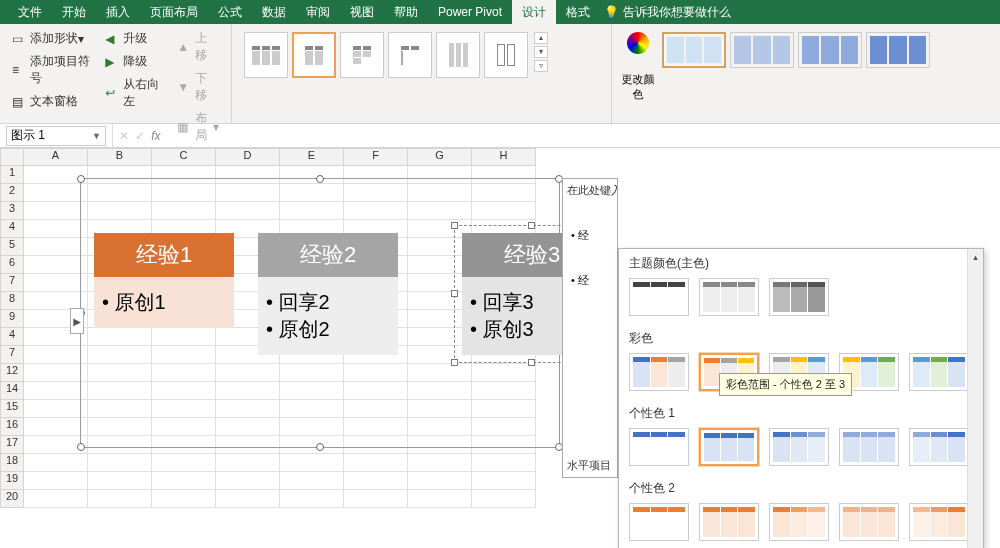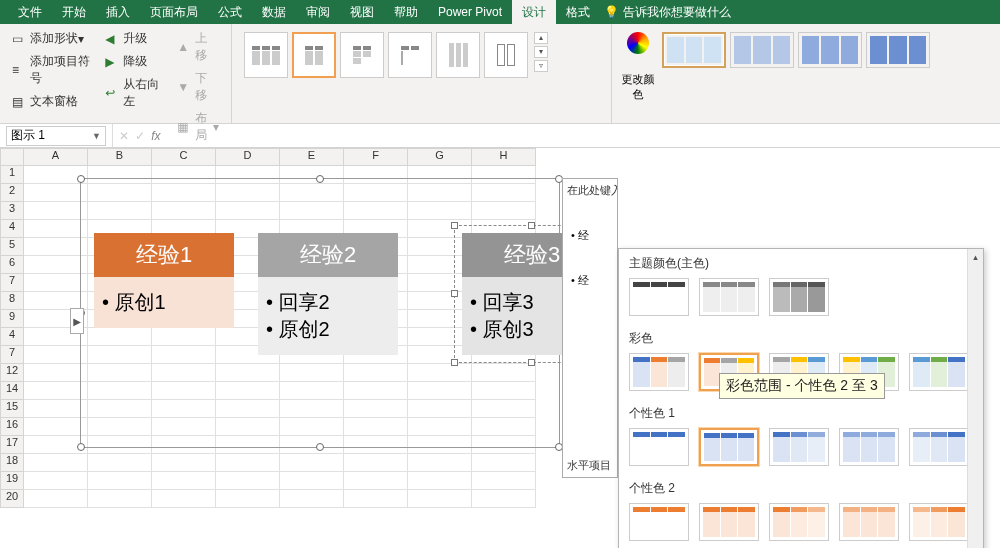--- a/index.html
+++ b/index.html
@@ -83,21 +83,21 @@
 
 
 .color-dropdown { position: absolute; right: 16px; top: 100px; width: 366px; background: #fff; border: 1px solid #b5b5b5; box-shadow: 2px 2px 6px rgba(0,0,0,.2); z-index: 10; }
 .color-dropdown .section-label { padding: 6px 10px 4px; font-size: 12px; color: #333; }
 .color-dropdown .swatch-row { display: flex; gap: 10px; padding: 2px 10px 8px; }
 .swatch { width: 60px; height: 38px; border: 1px solid #ccc; display: flex; gap: 1px; padding: 3px; background: #fff; cursor: pointer; }
 .swatch.hover { border: 2px solid #f0a050; box-shadow: 0 0 0 1px #f9d9a9; }
 .swatch .bar { flex: 1; display: flex; flex-direction: column; }
 .swatch .bar .top { height: 5px; }
 .swatch .bar .bot { flex: 1; }
-.tooltip { position: absolute; background: #ffffe1; border: 1px solid #999; padding: 3px 6px; font-size: 14px; color: #222; white-space: nowrap; z-index: 20; }
+.tooltip { position: absolute; background: #ffffe1; border: 1px solid #999; padding: 3px 6px; font-size: 11px; color: #222; white-space: nowrap; z-index: 20; }
 .color-dropdown .scrollbar { position: absolute; right: 0; top: 0; bottom: 0; width: 16px; background: #f0f0f0; border-left: 1px solid #ddd; }
 .color-dropdown .scrollbar .arrow { height: 16px; text-align: center; font-size: 9px; line-height: 16px; color: #555; }
 </style>
 </head>
 <body>
 
 <div class="menubar" id="menubar">
     <div class="menu-item">文件</div>
     <div class="menu-item">开始</div>
     <div class="menu-item">插入</div>

